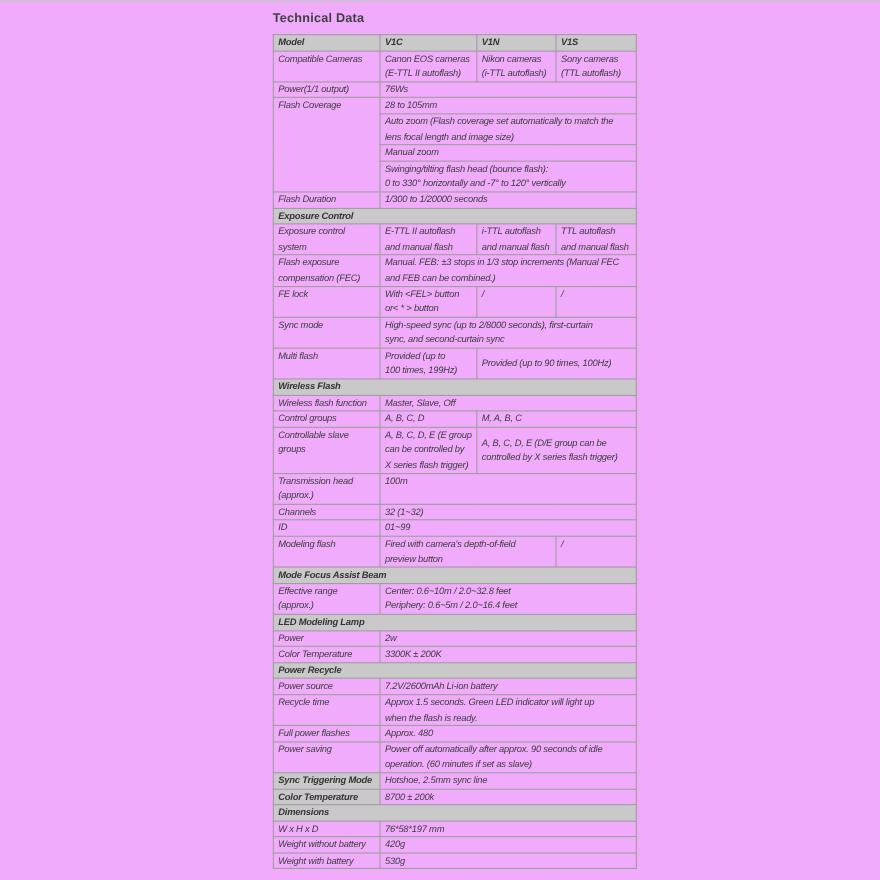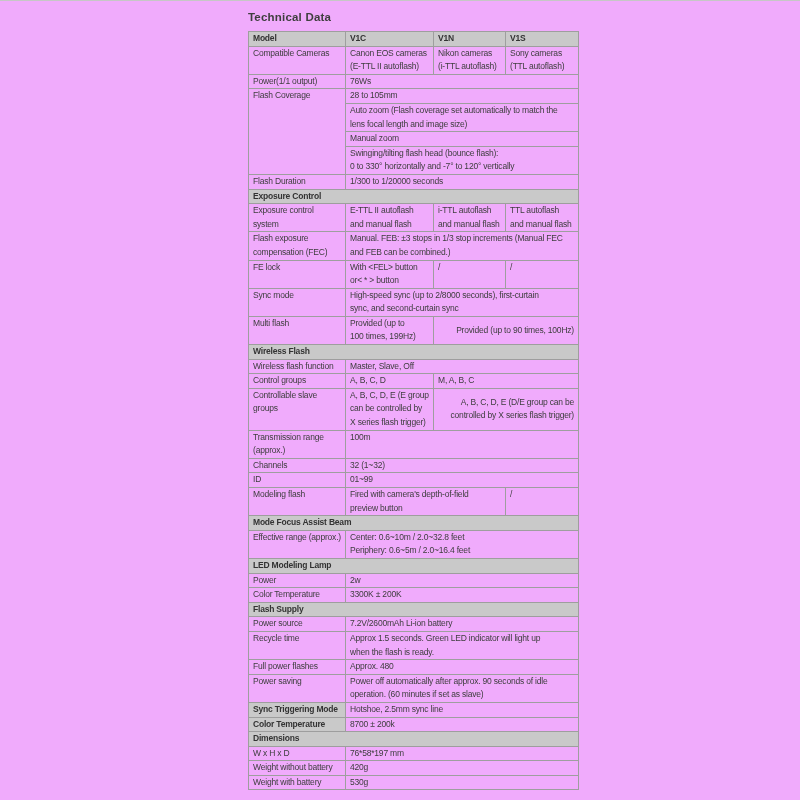--- a/index.html
+++ b/index.html
@@ -25,20 +25,21 @@
   .page-title {
     font-size: 11.5px;
     font-weight: bold;
     color: #3f3f3f;
     letter-spacing: 0.2px;
     margin: 0 0 8px 0;
   }
   table.spec {
     border-collapse: collapse;
     table-layout: fixed;
+    font-style: italic;
   }
   table.spec td {
     border: 1px solid #9e9e9e;
     font-size: 8.5px;
     letter-spacing: -0.2px;
     line-height: 13.6px;
     color: #3d3d3d;
     padding: 0 4px;
     vertical-align: top;
     white-space: pre-line;
@@ -46,21 +47,21 @@
     overflow: hidden;
     word-wrap: break-word;
   }
   table.spec tr.hdr td,
   table.spec td.sec,
   table.spec td.labelb {
     background: #c9c9c9;
     font-weight: bold;
     color: #333333;
   }
-  table.spec td.va-m { vertical-align: middle; text-align: right; }
+  table.spec td.va-m { vertical-align: middle; }
 </style>
 </head>
 <body>
 
 <div class="page">
   <div class="content">
     <div class="page-title">Technical Data</div>
     <table class="spec">
       <colgroup>
           <col style="width: 97px;">
@@ -159,21 +160,21 @@
           <tr>
             <td>Controllable slave
 groups</td>
             <td>A, B, C, D, E (E group
 can be controlled by
 X series flash trigger)</td>
             <td colspan="2" class="va-m">A, B, C, D, E (D/E group can be
 controlled by X series flash trigger)</td>
           </tr>
           <tr>
-            <td>Transmission range
+            <td>Transmission head
 (approx.)</td>
             <td colspan="3">100m</td>
           </tr>
           <tr>
             <td>Channels</td>
             <td colspan="3">32 (1~32)</td>
           </tr>
           <tr>
             <td>ID</td>
             <td colspan="3">01~99</td>
@@ -197,21 +198,21 @@
           </tr>
           <tr>
             <td>Power</td>
             <td colspan="3">2w</td>
           </tr>
           <tr>
             <td>Color Temperature</td>
             <td colspan="3">3300K ± 200K</td>
           </tr>
           <tr>
-            <td class="sec" colspan="4">Flash Supply</td>
+            <td class="sec" colspan="4">Power Recycle</td>
           </tr>
           <tr>
             <td>Power source</td>
             <td colspan="3">7.2V/2600mAh Li-ion battery</td>
           </tr>
           <tr>
             <td>Recycle time</td>
             <td colspan="3">Approx 1.5 seconds. Green LED indicator will light up
 when the flash is ready.</td>
           </tr>

